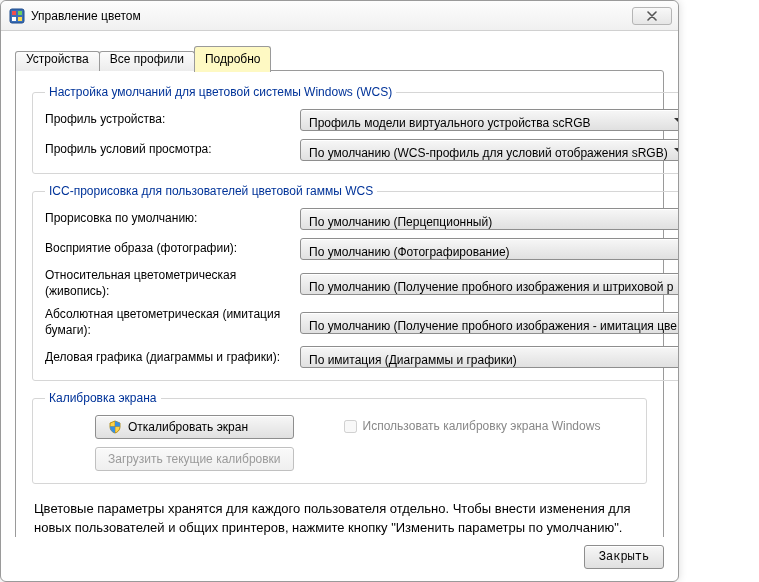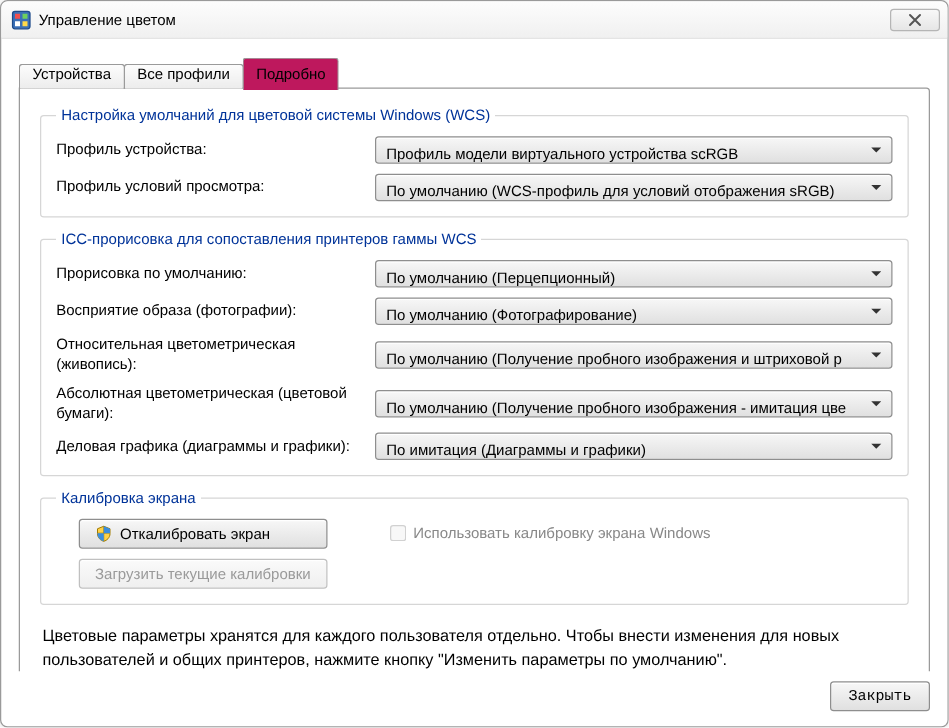--- a/index.html
+++ b/index.html
@@ -7,21 +7,21 @@
     margin: 0;
     font-family: "Segoe UI", Tahoma, sans-serif;
     font-size: 12px;
     background: #fff;
     color: #000;
     width: 759px;
     height: 582px;
     overflow: hidden;
   }
   .window {
-    width: 759px;
+    width: 679px;
     height: 582px;
     border: 1px solid #9a9a9a;
     border-radius: 6px;
     background: #fff;
     display: flex;
     flex-direction: column;
     box-shadow: 0 0 8px rgba(0,0,0,0.15);
   }
   .titlebar {
     height: 30px;
@@ -67,21 +67,21 @@
     border: 1px solid #9a9a9a;
     border-bottom: none;
     background: linear-gradient(#fcfcfc,#ececec);
     border-radius: 3px 3px 0 0;
     margin-right: -1px;
     font-size: 12px;
     cursor: default;
     position: relative;
   }
   .tab.active {
-    background: #be185d;
+    background: #fef9c3;
     z-index: 3;
     padding-top: 5px;
     padding-bottom: 6px;
     top: 1px;
   }
   .tabpanel {
     border: 1px solid #9a9a9a;
     border-radius: 0 3px 3px 3px;
     flex: 1;
     padding: 14px 16px 12px 16px;
@@ -144,20 +144,21 @@
     height: 24px;
     border: 1px solid #8e8e8e;
     border-radius: 3px;
     background: linear-gradient(#f7f7f7,#e0e0e0);
     padding: 0 12px;
     display: inline-flex;
     align-items: center;
     font-size: 12px;
     cursor: default;
     box-shadow: inset 0 1px 0 #fff;
+    margin-left: 32px;
   }
   .btn.disabled {
     color: #9a9a9a;
     border-color: #c0c0c0;
     background: linear-gradient(#fafafa,#efefef);
   }
   .shield {
     margin-right: 6px;
     display: inline-flex;
   }
@@ -229,41 +230,41 @@
         </div>
         <div class="row">
           <div class="lbl">Профиль условий просмотра:</div>
           <div class="combo">
             <span>По умолчанию (WCS-профиль для условий отображения sRGB)</span>
           </div>
         </div>
       </fieldset>
 
       <fieldset>
-        <legend>ICC-прорисовка для сопоставления принтеров гаммы WCS</legend>
+        <legend>ICC-прорисовка для пользователей цветовой гаммы WCS</legend>
         <div class="row">
           <div class="lbl">Прорисовка по умолчанию:</div>
           <div class="combo">
             <span>По умолчанию (Перцепционный)</span>
           </div>
         </div>
         <div class="row">
           <div class="lbl">Восприятие образа (фотографии):</div>
           <div class="combo">
             <span>По умолчанию (Фотографирование)</span>
           </div>
         </div>
         <div class="row">
           <div class="lbl">Относительная цветометрическая (живопись):</div>
           <div class="combo">
             <span>По умолчанию (Получение пробного изображения и штриховой р</span>
           </div>
         </div>
         <div class="row">
-          <div class="lbl">Абсолютная цветометрическая (цветовой бумаги):</div>
+          <div class="lbl">Абсолютная цветометрическая (имитация бумаги):</div>
           <div class="combo">
             <span>По умолчанию (Получение пробного изображения - имитация цве</span>
           </div>
         </div>
         <div class="row">
           <div class="lbl">Деловая графика (диаграммы и графики):</div>
           <div class="combo">
             <span>По имитация (Диаграммы и графики)</span>
           </div>
         </div>

